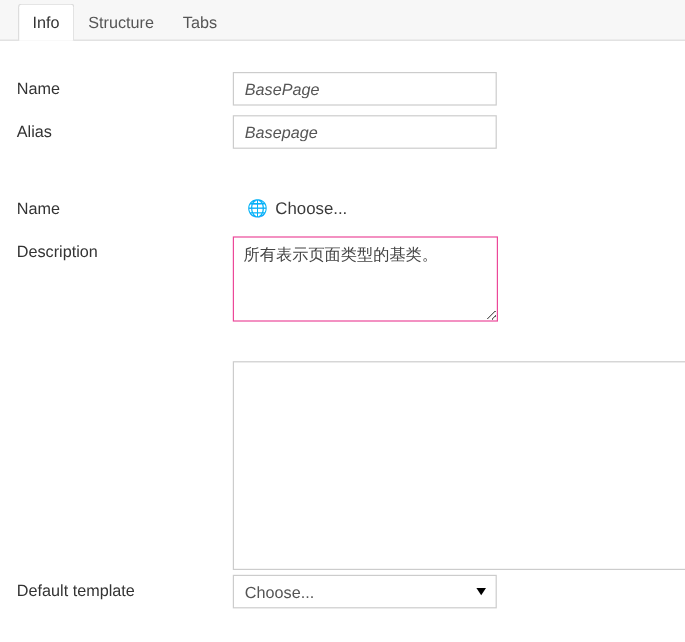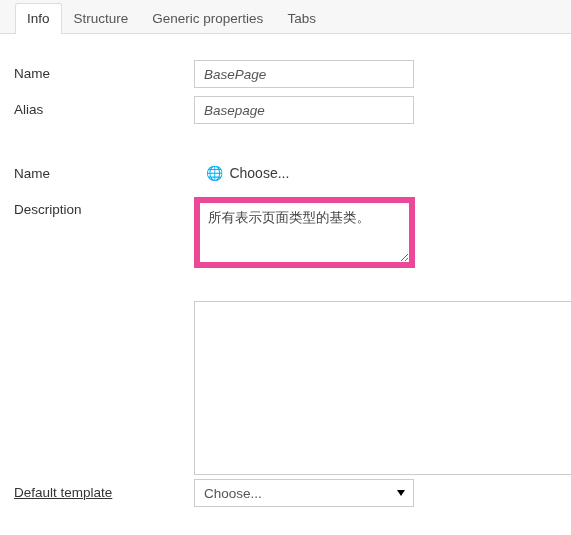--- a/index.html
+++ b/index.html
@@ -120,21 +120,21 @@
     font-size: 14px;
     color: #3a3a3a;
   }
 
   .description-area {
     position: absolute;
     left: 194px;
     width: 221px;
     height: 71px;
     box-sizing: border-box;
-    border: 6px solid #ec4899;
+    border: 1px solid #ec4899;
     background: #ffffff;
     font-family: "Liberation Sans", "DejaVu Sans", sans-serif;
     font-size: 13.5px;
     color: #444444;
     padding: 6px 8px;
     resize: both;
     outline: none;
     overflow: hidden;
     line-height: 1.4;
   }
@@ -183,21 +183,20 @@
     pointer-events: none;
   }
 </style>
 </head>
 <body>
 
 <div class="tab-bar">
   <div class="tab-strip">
     <div class="tab active">Info</div>
     <div class="tab">Structure</div>
-    <div class="tab">Generic properties</div>
     <div class="tab">Tabs</div>
   </div>
 </div>
 
 <div class="form">
 
   <label class="field-label" style="top:42px;">Name</label>
   <input class="text-input" style="top: 36px;" type="text" value="BasePage">
 
   <label class="field-label" style="top:78px;">Alias</label>
@@ -207,19 +206,19 @@
   <div class="choose-icon-row" style="top:141px;">
     <span class="globe-icon">🌐</span>
     <span class="choose-link">Choose...</span>
   </div>
 
   <label class="field-label" style="top:178px;text-align:center;">Description</label>
   <textarea class="description-area" style="top: 173px;">所有表示页面类型的基类。</textarea>
 
   <div class="templates-box" style="top:277px;"></div>
 
-  <label class="field-label" style="top:461px;text-decoration:underline;">Default template</label>
+  <label class="field-label" style="top:461px;">Default template</label>
   <div class="select-wrap" style="top:455px;">
     <div class="select-box">Choose...</div>
     <span class="select-arrow"></span>
   </div>
 
 </div>
 
 </body></html>

